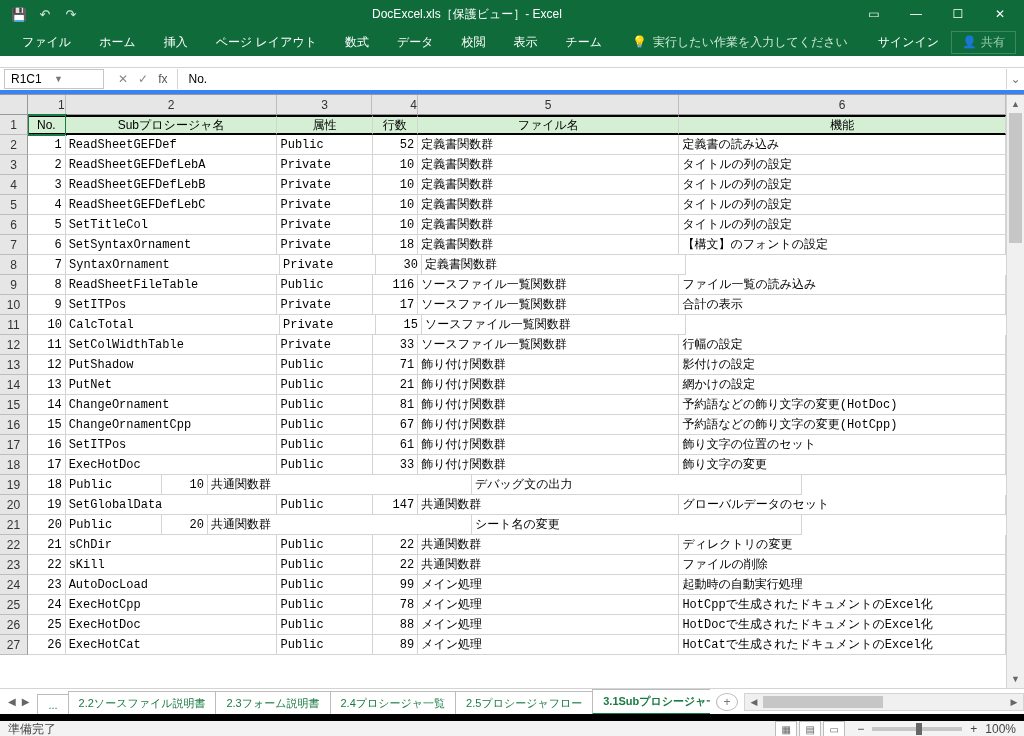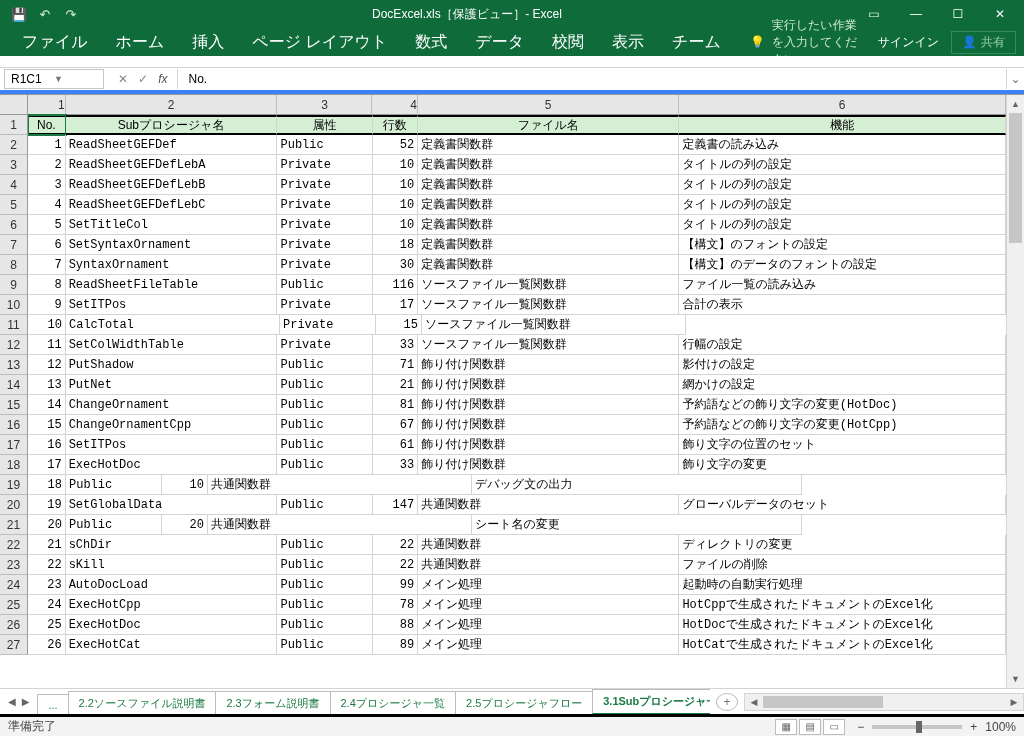--- a/index.html
+++ b/index.html
@@ -4,31 +4,31 @@
 <style>
 *{margin:0;padding:0;box-sizing:border-box;font-family:"Yu Gothic UI","Meiryo",sans-serif;font-size:12px}
 body{background:#fff;width:1024px;height:736px;overflow:hidden;display:flex;flex-direction:column}
 .titlebar{background:#0f6b3a;height:28px;display:flex;align-items:center;color:#fff;padding:0 4px}
 .qat{display:flex;align-items:center;gap:8px;padding-left:6px}
 .qat-icon{width:18px;height:18px;display:flex;align-items:center;justify-content:center;color:#cfe8d8;font-size:13px}
 .title-center{flex:1;text-align:center;font-size:12px;color:#fff}
 .win-controls{display:flex;gap:2px}
 .win-btn{width:40px;height:28px;display:flex;align-items:center;justify-content:center;color:#fff;font-size:12px}
 .ribbon-tabs{background:#0f6b3a;height:28px;display:flex;align-items:center;padding:0 8px;gap:0;color:#fff}
-.tab{padding:0 14px;height:28px;display:flex;align-items:center;font-size:16px;color:#fff}
+.tab{padding:0 14px;height:28px;display:flex;align-items:center;font-size:12px;color:#fff}
 .tell-me{flex:1;display:flex;align-items:center;gap:6px;color:#cfe8d8;padding-left:16px}
 .signin{padding:0 12px}
 .share-btn{border:1px solid #3a8a5e;padding:2px 10px;color:#9ecdb2;display:flex;align-items:center;gap:4px}
 .collapsed-ribbon{background:#fff;height:12px;border-bottom:1px solid #d4d4d4}
 .formula-bar{height:26px;display:flex;align-items:center;border-bottom:4px solid #3b82f6;background:#fff}
 .name-box{width:100px;border:1px solid #c6c6c6;margin:2px 4px;height:20px;display:flex;align-items:center;padding:0 6px;background:#fff}
 .name-box span{flex:1}
 .name-box .dd{color:#777;font-size:9px}
 .fx-controls{display:flex;align-items:center;gap:10px;padding:0 10px;color:#888;border-right:1px solid #d4d4d4;height:20px}
-.fx-controls .fx{font-style:italic;color:#555}
+.fx-controls .fx{color:#555}
 .formula-input{flex:1;padding:0 10px;height:20px;border:none;outline:none}
 .fb-expand{width:18px;text-align:center;color:#777;border-left:1px solid #d4d4d4;height:20px;display:flex;align-items:center;justify-content:center}
 .grid-area{flex:1;display:flex;overflow:hidden;border-top:1px solid #999}
 .corner{width:28px;height:20px;background:#e6e6e6;border-right:1px solid #999;border-bottom:1px solid #999}
 .col-headers{display:flex;height:20px}
 .col-h{background:#e6e6e6;border-right:1px solid #bdbdbd;border-bottom:1px solid #999;display:flex;align-items:center;justify-content:center;color:#333;font-size:12px}
 .row-headers{width:28px;display:flex;flex-direction:column}
 .row-h{height:20px;background:#e6e6e6;border-right:1px solid #999;border-bottom:1px solid #bdbdbd;display:flex;align-items:center;justify-content:center;color:#333;font-size:12px}
 .cells{display:flex;flex-direction:column}
 .row{display:flex;height:20px}
@@ -50,21 +50,21 @@
 .st-nav{display:flex;gap:6px;padding:0 8px;color:#666}
 .st-nav span{font-size:10px}
 .st-list{display:flex;align-items:flex-end;height:26px;flex:1;overflow:hidden}
 .st{padding:4px 10px;border:1px solid #bcbcbc;border-bottom:none;background:#fff;color:#1a7a43;margin-right:-1px;font-size:11px;white-space:nowrap}
 .st.active{background:#fff;border-bottom:2px solid #1a7a43;color:#1a7a43;font-weight:bold}
 .st-add{width:22px;text-align:center;color:#777;border:1px solid #bcbcbc;border-radius:50%;margin:0 6px;height:18px;line-height:16px}
 .scroll-h{flex:0 0 280px;height:18px;background:#f0f0f0;display:flex;align-items:center;border:1px solid #d4d4d4}
 .scroll-h .arr{width:18px;text-align:center;color:#666;font-size:9px}
 .scroll-h .track{flex:1;position:relative;height:100%}
 .scroll-h .thumb{position:absolute;left:0;top:2px;bottom:2px;width:120px;background:#c6c6c6}
-.statusbar{height:22px;background:#f3f3f3;border-top:3px solid #000000;display:flex;align-items:center;padding:0 8px;color:#444;font-size:11px}
+.statusbar{height:22px;background:#f3f3f3;border-top:7px solid #000000;display:flex;padding:0 8px;color:#444;font-size:11px}
 .statusbar .sp{flex:1}
 .view-btns{display:flex;gap:2px;margin-right:12px}
 .view-btns div{width:22px;height:16px;border:1px solid #bcbcbc;background:#fff;display:flex;align-items:center;justify-content:center;font-size:10px;color:#666}
 .zoom{display:flex;align-items:center;gap:8px}
 .zoom .slider{width:90px;height:4px;background:#c6c6c6;position:relative}
 .zoom .slider .knob{position:absolute;left:44px;top:-4px;width:6px;height:12px;background:#666}
 </style>
 </head>
 <body>
 
@@ -217,21 +217,20 @@
      <div class="cell c-line">18</div>
      <div class="cell c-file">定義書関数群</div>
      <div class="cell c-func">【構文】のフォントの設定</div>
     </div>
         <div class="row">
      <div class="cell c-no">7</div>
      <div class="cell c-sub">SyntaxOrnament</div>
      <div class="cell c-attr">Private</div>
      <div class="cell c-line">30</div>
      <div class="cell c-file">定義書関数群</div>
-     <div class="cell c-func">【構文】のデータのフォントの設定</div>
     </div>
         <div class="row">
      <div class="cell c-no">8</div>
      <div class="cell c-sub">ReadSheetFileTable</div>
      <div class="cell c-attr">Public</div>
      <div class="cell c-line">116</div>
      <div class="cell c-file">ソースファイル一覧関数群</div>
      <div class="cell c-func">ファイル一覧の読み込み</div>
     </div>
         <div class="row">

